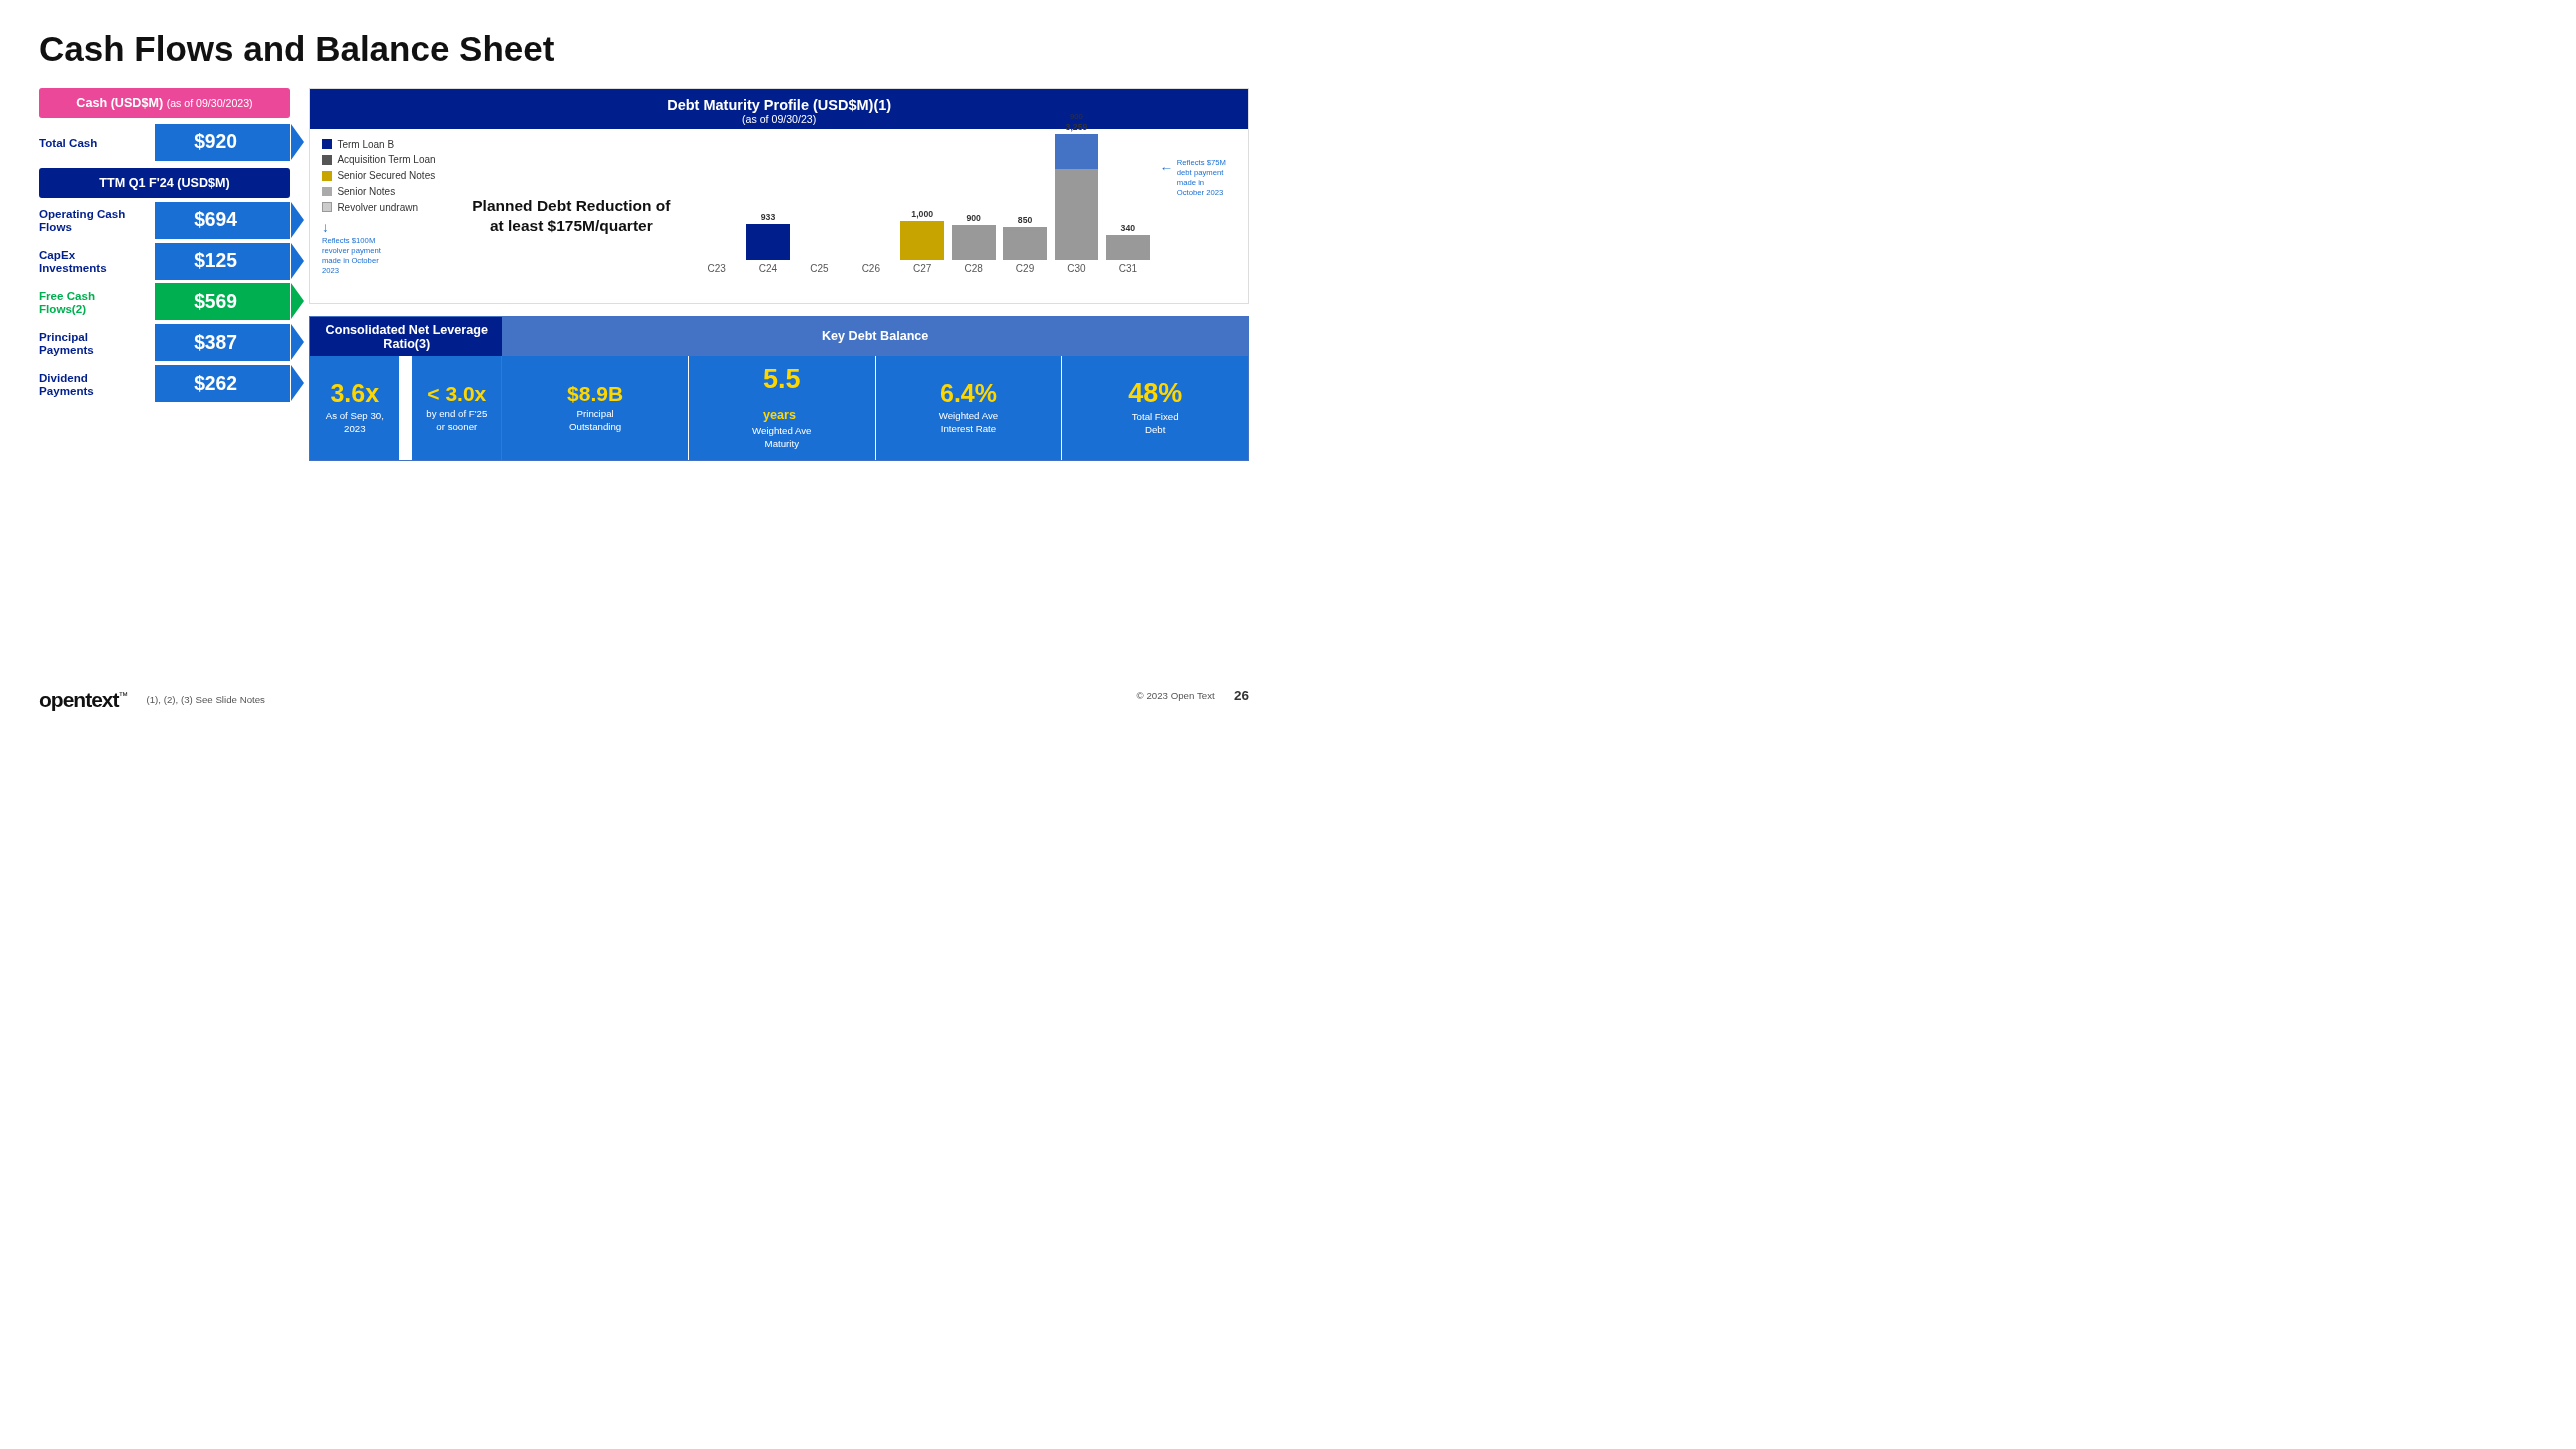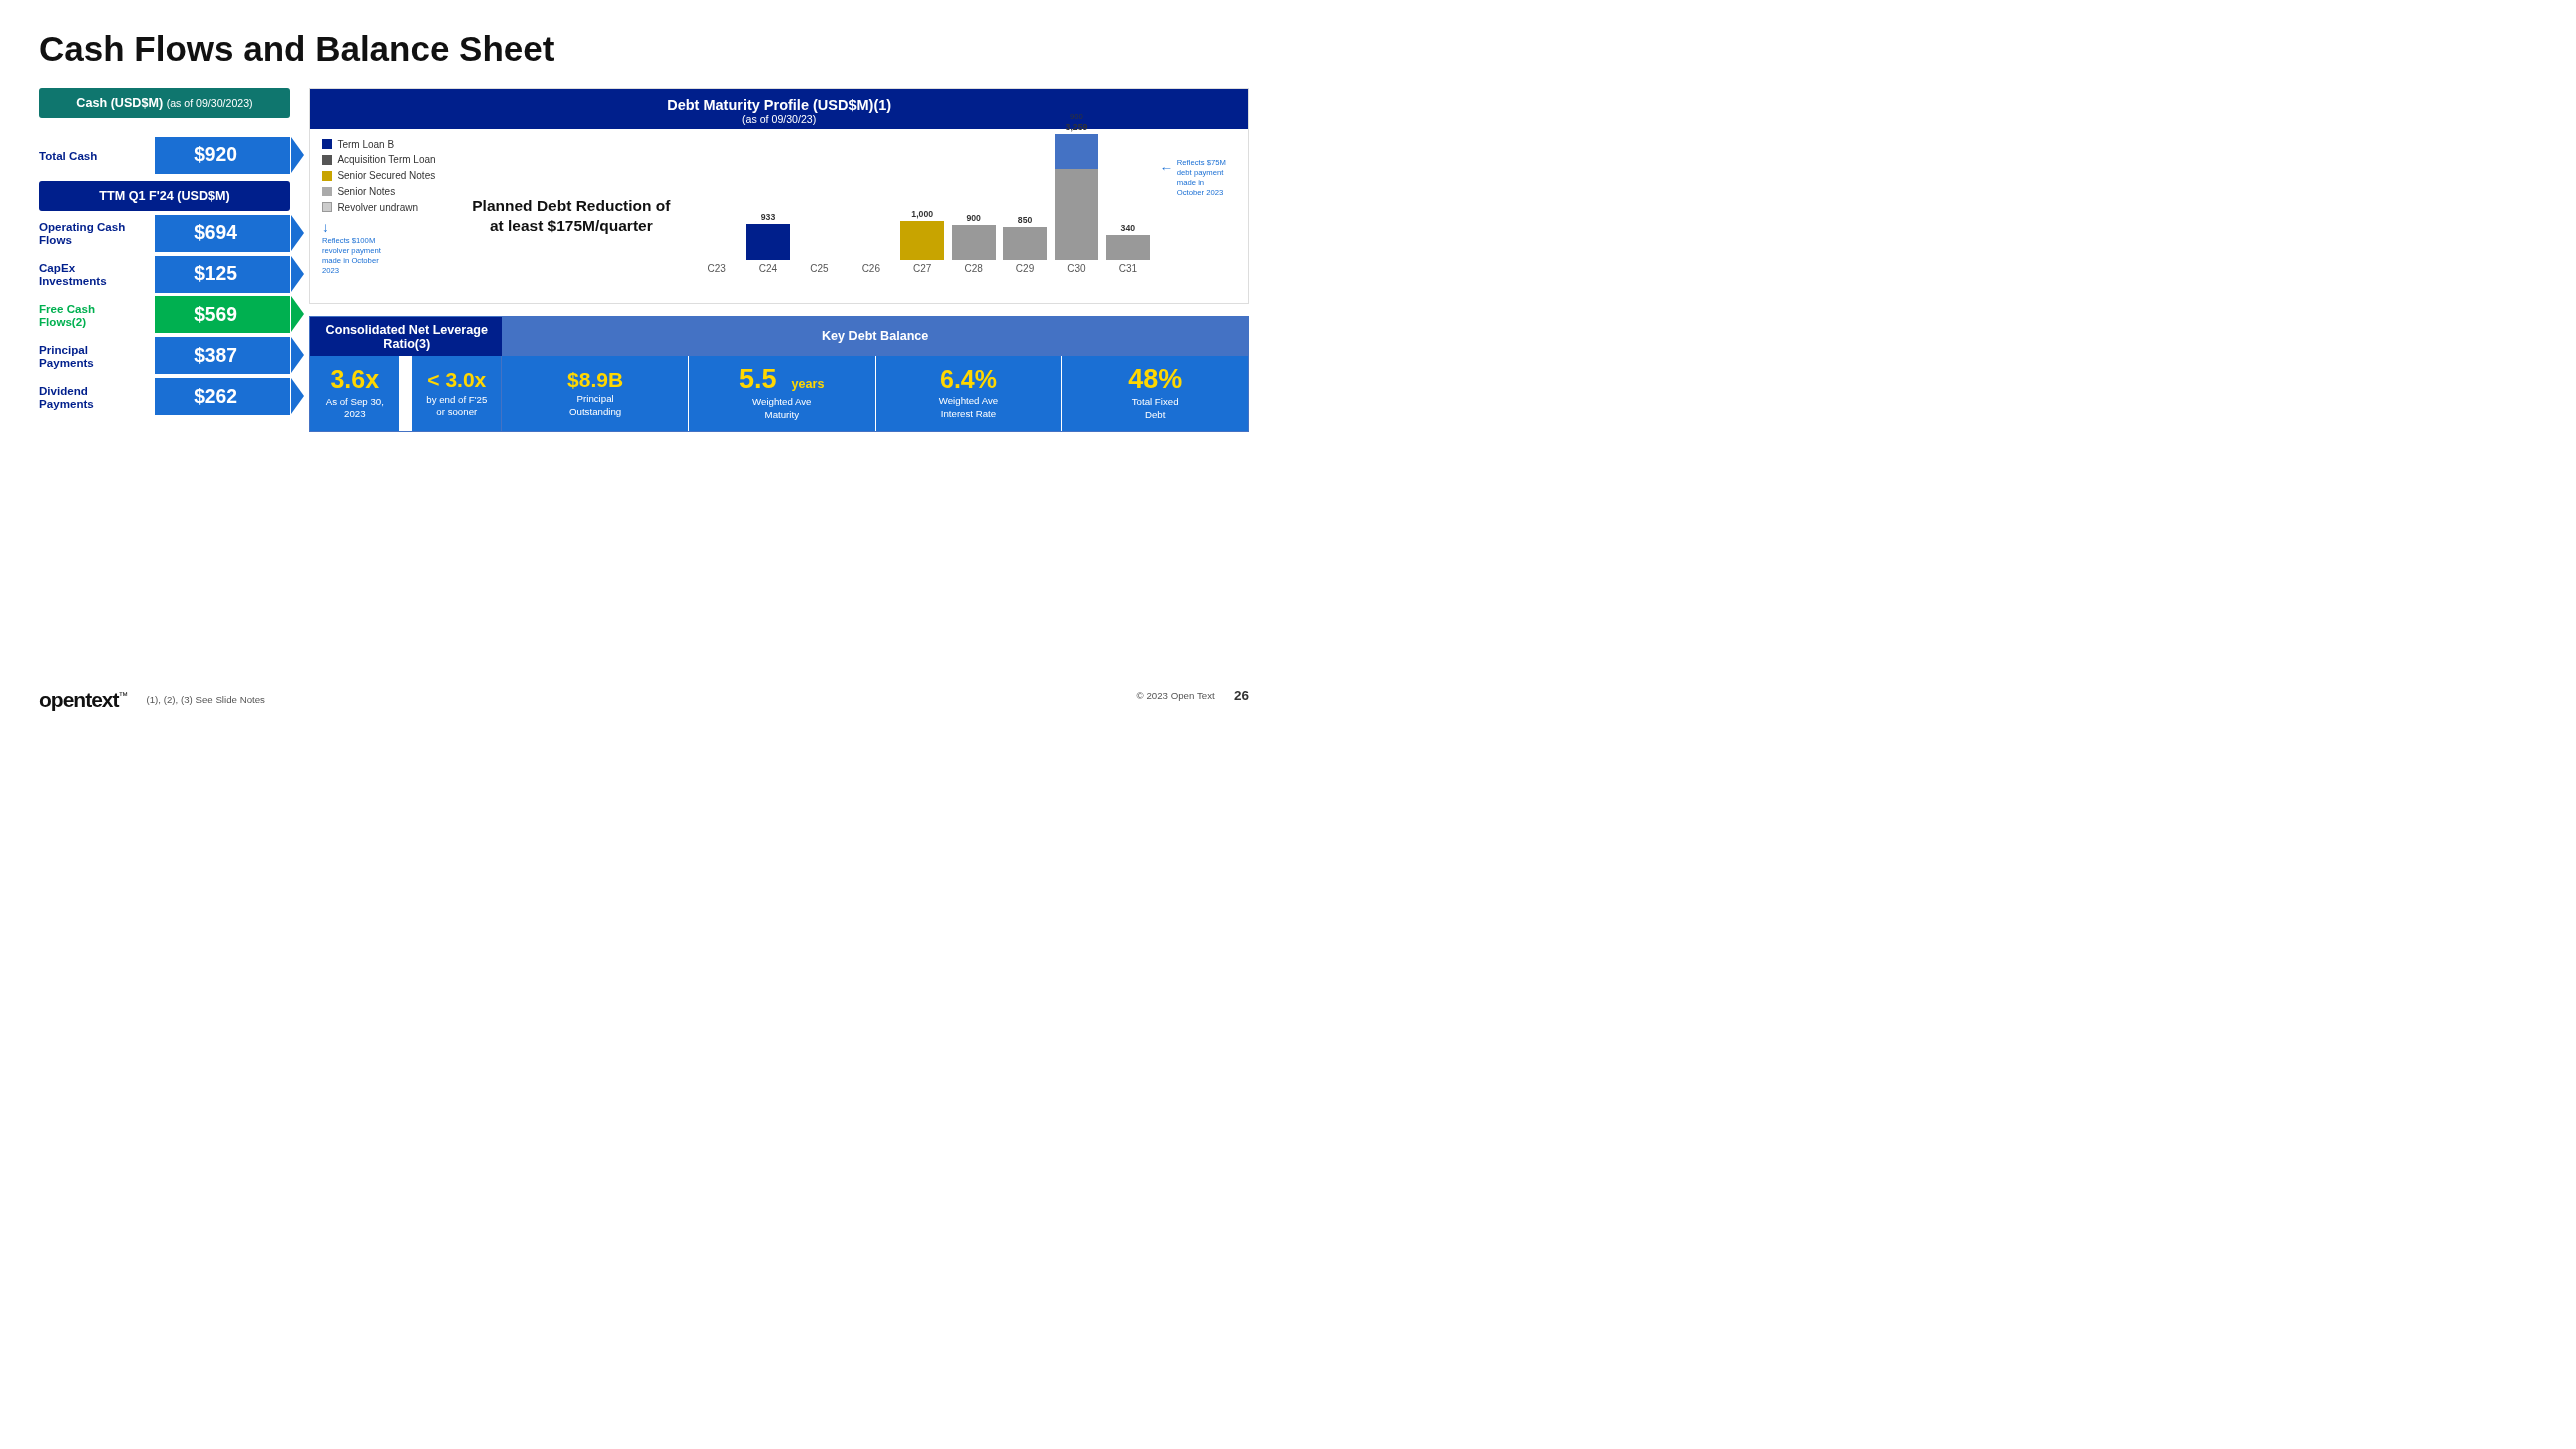--- a/index.html
+++ b/index.html
@@ -32,28 +32,28 @@
       width: 100%;
     }
 
     
     .left-panel {
       width: 251px;
       flex-shrink: 0;
     }
 
     .cash-header {
-      background: #0f766e;
+      background: #ec4899;
       color: #fff;
       text-align: center;
       padding: 7.7px 5.8px;
       font-size: 12.6px;
       font-weight: bold;
       border-radius: 2.9px;
-      margin-bottom: 19px;
+      margin-bottom: 6px;
     }
     .cash-header .sub {
       font-weight: normal;
       font-size: 10.6px;
     }
 
     .cash-row {
       display: flex;
       align-items: center;
       margin-bottom: 3.9px;
@@ -534,21 +534,21 @@
           </div>
           <div class="key-metrics-cells">
 
             <div class="lev-cell" style="border-left:none;">
               <div class="lev-value" style="font-size:21px;">$8.9B</div>
               <div class="lev-desc" style="white-space:pre-line;">Principal
 Outstanding</div>
             </div>
 
             <div class="lev-cell">
-              <div style="display:flex; align-items:baseline; gap:15px;">
+              <div style="display:flex; align-items:baseline; gap:15px;flex-direction:column;">
                 <div class="lev-value" style="font-size:27px;">5.5</div>
                 <div style="color:#ffd700; font-size:12.6px; font-weight:bold;">years</div>
               </div>
               <div class="lev-desc" style="white-space:pre-line;">Weighted Ave
 Maturity</div>
             </div>
 
             <div class="lev-cell">
               <div class="lev-value" style="font-size:25px;">6.4%</div>
               <div class="lev-desc" style="white-space:pre-line;">Weighted Ave

